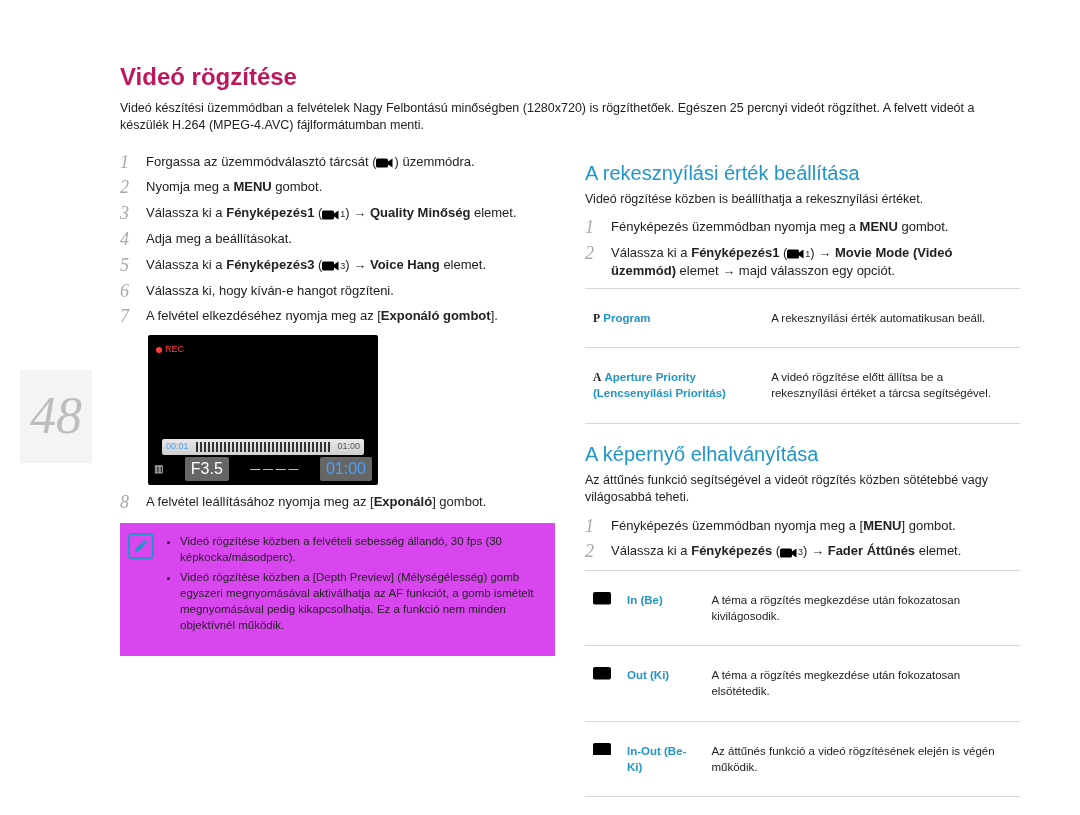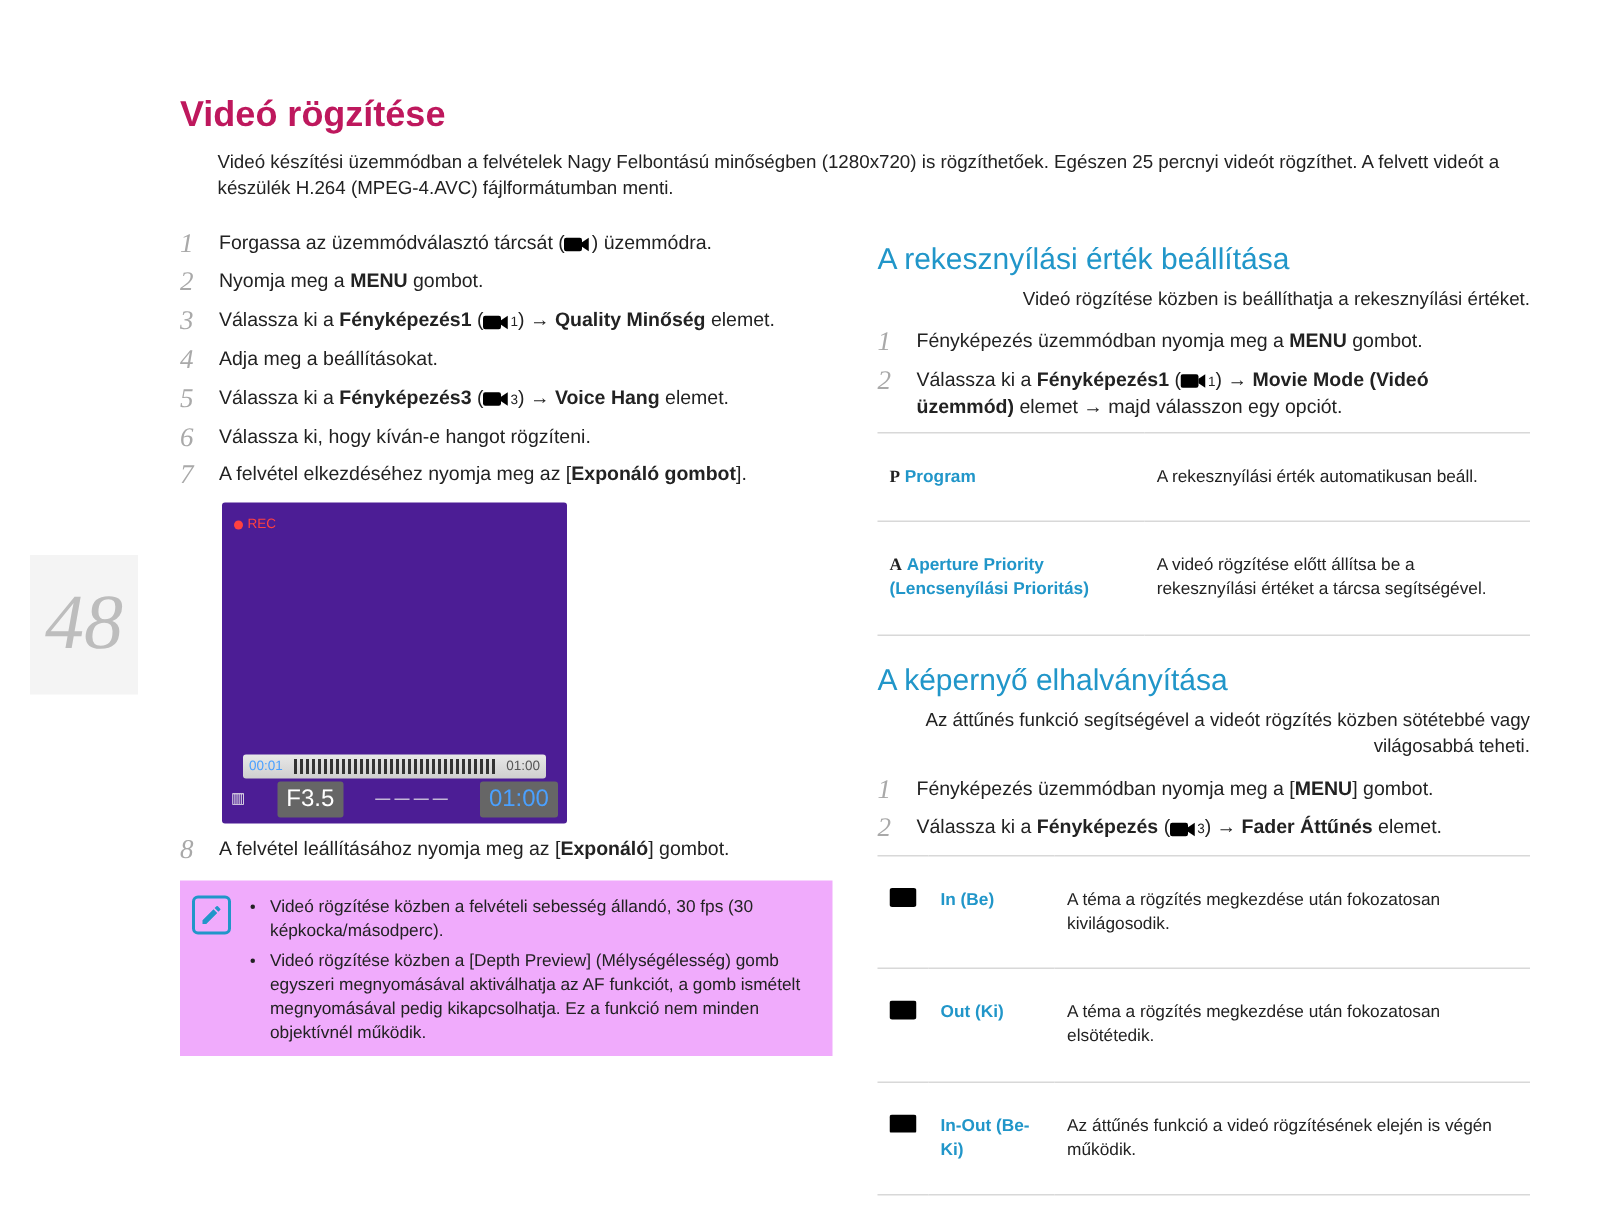--- a/index.html
+++ b/index.html
@@ -27,21 +27,20 @@
   }
   h1.title {
     color: #be185d;
     font-size: 24px;
     font-weight: bold;
     margin-bottom: 6px;
   }
   p.intro {
     font-size: 12.5px;
     margin-bottom: 18px;
-    margin-left: 25px;
   }
   .columns {
     display: flex;
     gap: 30px;
   }
   .col { flex: 1 1 50%; }
   .step-list { list-style: none; }
   .step-list > li {
     display: flex;
     gap: 10px;
@@ -59,22 +58,22 @@
   .step-text .bold { font-weight: bold; }
   .step-text { flex: 1; }
   .arrow { font-weight: bold; }
   .cam-icon {
     display: inline-block;
     width: 18px; height: 12px;
     vertical-align: middle;
   }
   .cam-icon svg { width: 100%; height: 100%; }
   .lcd-frame {
-    width: 230px; height: 214px;
-    background: #4c1d95;
+    width: 230px; height: 150px;
+    background: #000000;
     margin: 8px 0 8px 28px;
     position: relative;
     border-radius: 2px;
   }
   .lcd-rec {
     position: absolute; top: 8px; left: 8px;
     color: #ff4040; font-size: 9px;
   }
   .lcd-rec::before {
     content: ""; display: inline-block;
@@ -103,43 +102,43 @@
     position: absolute; bottom: 4px; left: 6px; right: 6px;
     display: flex; justify-content: space-between; align-items: center;
     color: #eee; font-size: 10px;
   }
   .lcd-bottom .chip {
     background: #666; padding: 1px 6px; border-radius: 2px;
     font-size: 16px; color: #fff;
   }
   .lcd-bottom .time { color: #4aa0ff; }
   .note-box {
-    background: #f0abfc;
+    background: #d946ef;
     margin-top: 10px;
-    padding: 10px 12px 2px 44px;
+    padding: 10px 12px 18px 44px;
     position: relative;
     font-size: 11.5px;
   }
   .note-box .note-icon {
     position: absolute; left: 8px; top: 10px;
     width: 26px; height: 26px;
     border: 2px solid #2196c9; border-radius: 4px;
     display: flex; align-items: center; justify-content: center;
   }
   .note-box .note-icon svg { width: 16px; height: 16px; }
   .note-box ul { list-style: disc; padding-left: 16px; }
   .note-box li { margin-bottom: 4px; }
   h2.sub-title {
     color: #2196c9;
     font-size: 20px;
     font-weight: normal;
     margin-top: 6px;
     margin-bottom: 4px;
   }
-  .subintro { font-size: 12.5px; margin-bottom: 10px; text-align: right; }
+  .subintro { font-size: 12.5px; margin-bottom: 10px; }
   table.opt-table {
     border-collapse: collapse;
     width: 100%;
     font-size: 11.5px;
     margin: 8px 0 16px 0;
   }
   table.opt-table td {
     border-bottom: 1px solid #d8d8d8;
     padding: 21px 8px;
     vertical-align: top;

